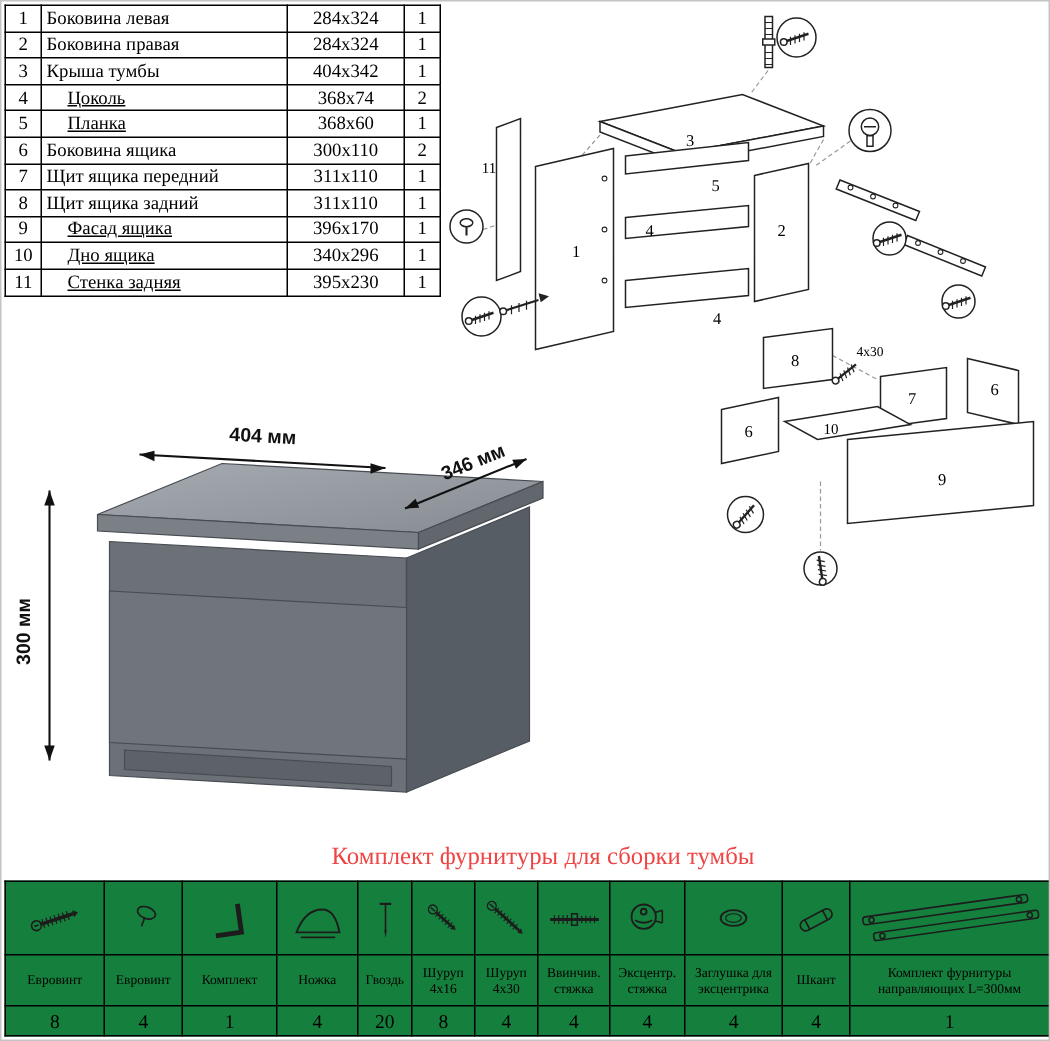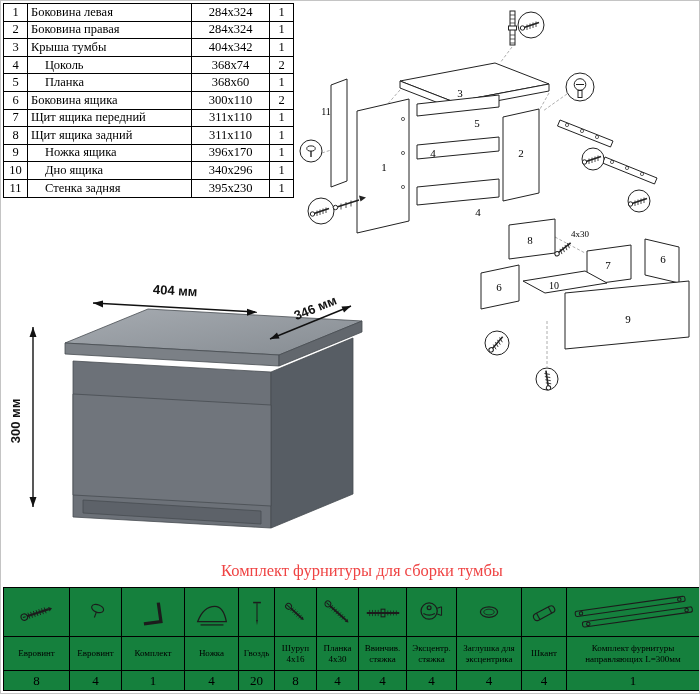--- a/index.html
+++ b/index.html
@@ -3,21 +3,21 @@
 <meta charset="utf-8">
 <style>
   html,body{margin:0;padding:0;background:#fff;}
   .page{position:relative;width:700px;height:694px;background:#fff;overflow:hidden;
         font-family:"Liberation Serif",serif;border:1px solid #c4c4c4;box-sizing:border-box;}
 
   
   .parts-table{position:absolute;left:2px;top:2px;border-collapse:collapse;background:#fff;}
   .parts-table td{border:1px solid #000;font-size:12.5px;line-height:1.05;padding:1px 3px;height:14.6px;white-space:nowrap;}
   .parts-table .c-num,.parts-table .c-size,.parts-table .c-qty{text-align:center;}
-  .parts-table tr.indent td.c-name{padding-left:17px;}
+  .parts-table tr.indent td.c-name{padding-left:17px;text-decoration:underline;}
 
   
   .diagram{position:absolute;left:296px;top:0;}
   .cabinet{position:absolute;left:6px;top:280px;}
   .dlabel{font-family:"Liberation Serif",serif;font-size:11px;fill:#000;text-anchor:middle;}
   .dlabel-sm{font-family:"Liberation Serif",serif;font-size:10px;fill:#000;text-anchor:middle;}
   .dnote{font-family:"Liberation Serif",serif;font-size:9px;fill:#000;text-anchor:middle;}
   .dim-text{font-family:"Liberation Sans",sans-serif;font-weight:bold;font-size:13px;fill:#111;}
 
   
@@ -85,21 +85,21 @@
         <td class="c-qty">1</td>
       </tr>
       <tr>
         <td class="c-num">8</td>
         <td class="c-name">Щит ящика задний</td>
         <td class="c-size">311х110</td>
         <td class="c-qty">1</td>
       </tr>
       <tr class="indent">
         <td class="c-num">9</td>
-        <td class="c-name">Ножка ящика</td>
+        <td class="c-name">Фасад ящика</td>
         <td class="c-size">396х170</td>
         <td class="c-qty">1</td>
       </tr>
       <tr class="indent">
         <td class="c-num">10</td>
         <td class="c-name">Дно ящика</td>
         <td class="c-size">340х296</td>
         <td class="c-qty">1</td>
       </tr>
       <tr class="indent">
@@ -379,21 +379,21 @@
           </svg>
         </td>
       </tr>
       <tr>
         <td class="label-cell">Евровинт</td>
         <td class="label-cell">Евровинт</td>
         <td class="label-cell">Комплект</td>
         <td class="label-cell">Ножка</td>
         <td class="label-cell">Гвоздь</td>
         <td class="label-cell">Шуруп 4х16</td>
-        <td class="label-cell">Планка 4х30</td>
+        <td class="label-cell">Шуруп 4х30</td>
         <td class="label-cell">Ввинчив. стяжка</td>
         <td class="label-cell">Эксцентр. стяжка</td>
         <td class="label-cell">Заглушка для эксцентрика</td>
         <td class="label-cell">Шкант</td>
         <td class="label-cell">Комплект фурнитуры направляющих L=300мм</td>
       </tr>
       <tr>
         <td class="qty-cell">8</td>
         <td class="qty-cell">4</td>
         <td class="qty-cell">1</td>

